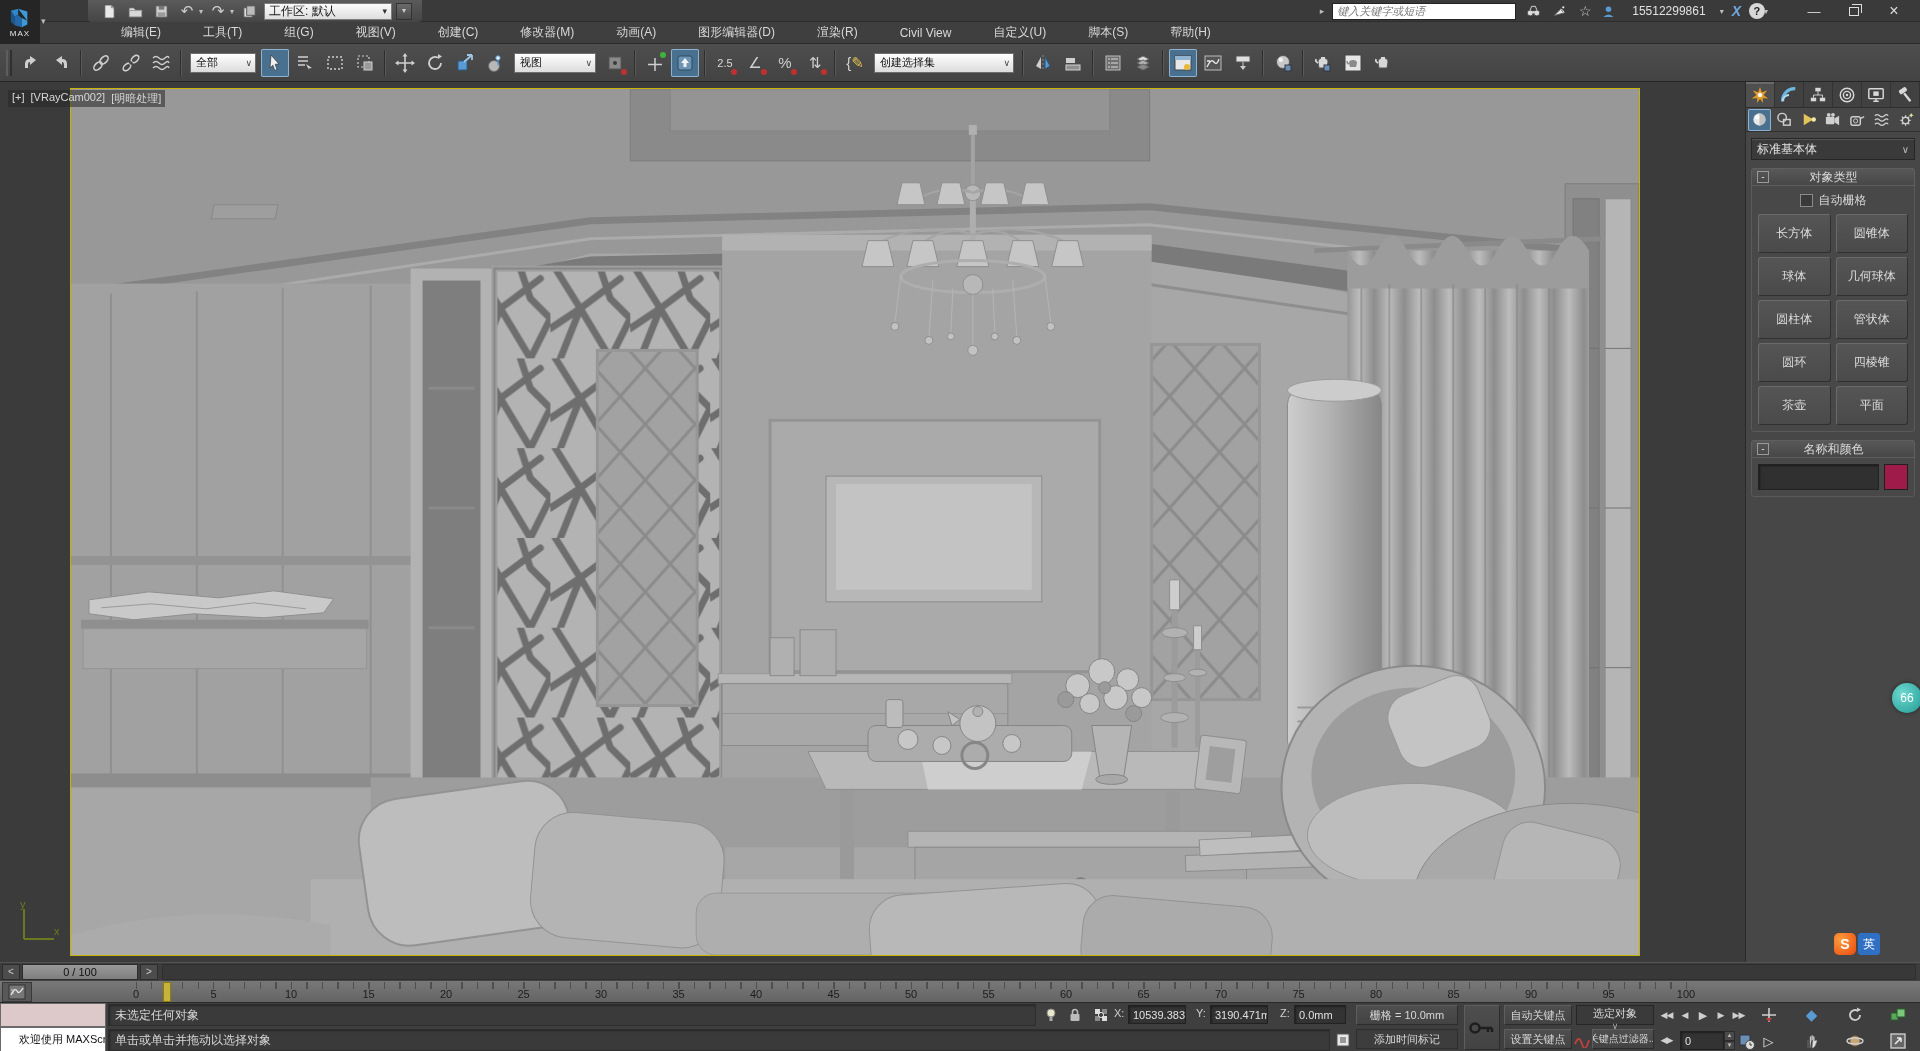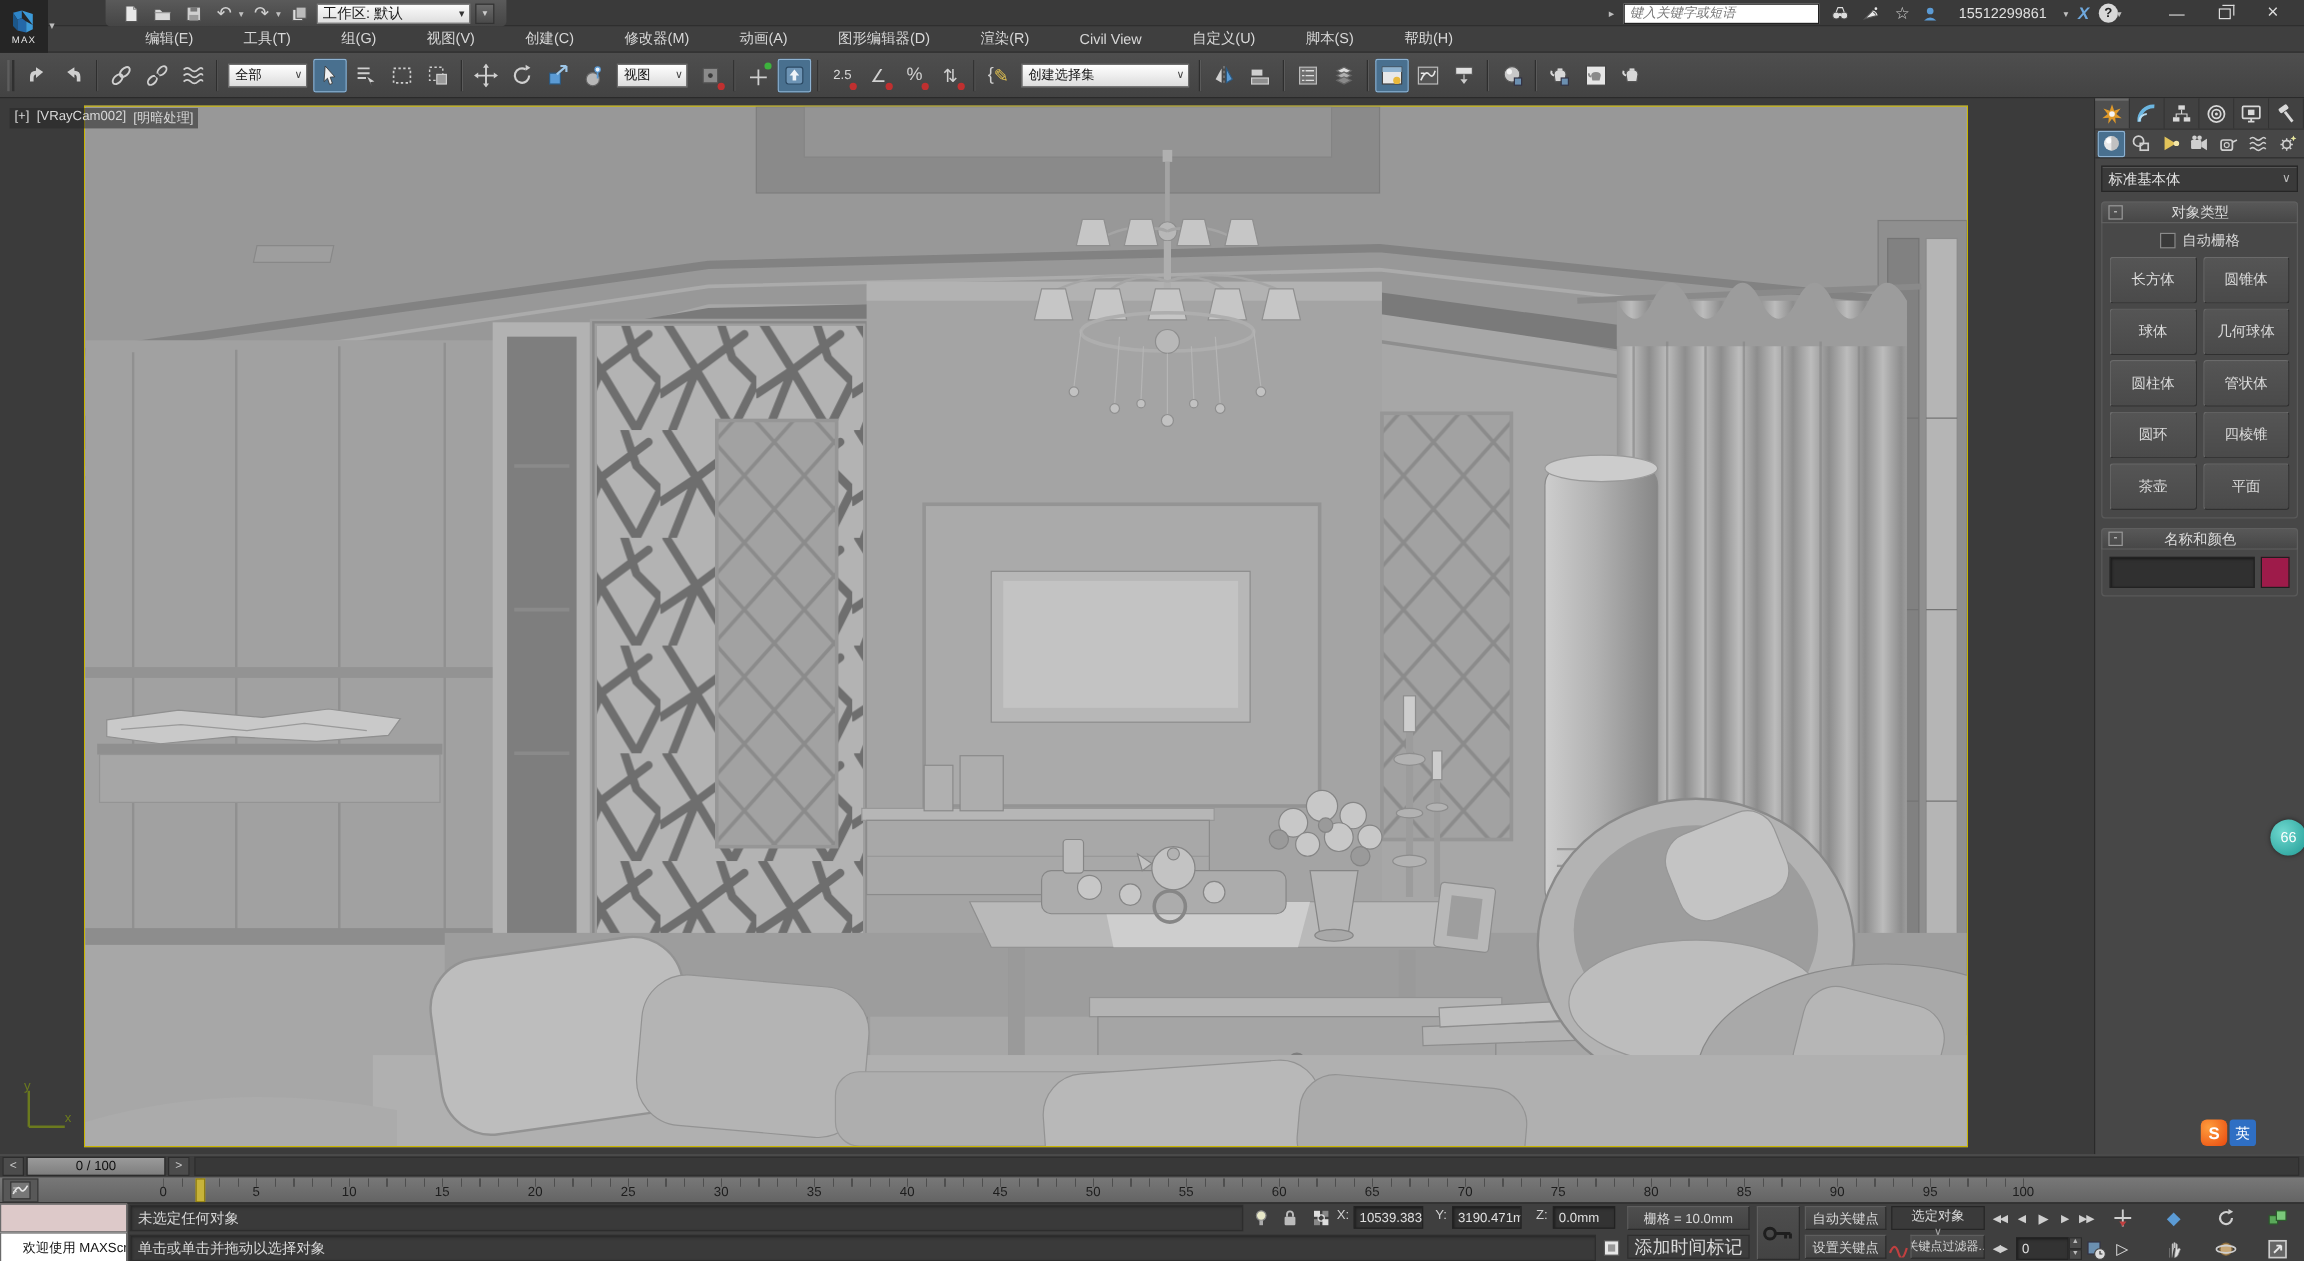--- a/index.html
+++ b/index.html
@@ -17,21 +17,21 @@
   .qbtn { width:22px; height:18px; display:flex; align-items:center; justify-content:center; }
   .qbtn svg { width:15px; height:15px; }
   .mini-arrow { font-size:8px; color:#c0c0c0; margin-left:-3px; }
   .ws-dd { display:flex; align-items:center; height:17px; background:linear-gradient(#fbfbfb,#dedede); border:1px solid #7e7e7e; color:#1a1a1a; padding:0 4px; min-width:128px; justify-content:space-between; }
   .ws-dd .dd-ar { color:#333; font-size:9px; margin-left:6px; }
   .qat-fly { width:16px; height:17px; background:linear-gradient(#6a6a6a,#4a4a4a); border:1px solid #333; display:flex; flex-direction:column; align-items:center; justify-content:center; color:#ccc; font-size:8px; line-height:4px; }
   #title-center { position:absolute; left:0; right:0; top:3px; text-align:center; color:#e2e2e2; font-size:13px; pointer-events:none; }
   #title-center b { font-weight:normal; margin-left:28px; }
   #tb-right { position:absolute; right:0; top:0; height:22px; display:flex; align-items:center; gap:8px; padding-right:6px; }
   #search-toggle { color:#bbb; font-size:9px; }
-  #search-box { width:163px; height:17px; background:#fff; border:1px solid #222; color:#333; font-size:11px; padding:0 4px; }
+  #search-box { width:184px; height:17px; background:#fff; border:1px solid #222; color:#333; font-size:11px; padding:0 4px; }
   #search-box::placeholder { font-style:italic; color:#777; }
   .tb-ico { width:18px; height:16px; display:flex; align-items:center; justify-content:center; }
   .tb-ico svg { width:15px; height:14px; }
   #account { display:flex; align-items:center; gap:17px; color:#e0e0e0; font-size:12px; }
   #xchg { color:#6fa8dc; font-weight:bold; font-style:italic; font-size:14px; }
   #help-ico { width:16px; height:16px; border-radius:50%; background:#d8d8d8; color:#222; font-weight:bold; display:flex; align-items:center; justify-content:center; font-size:11px; }
   .winbtns { display:flex; margin-left:18px; }
   .winbtn { width:40px; height:20px; display:flex; align-items:center; justify-content:center; color:#ddd; font-size:13px; }
   .restore-glyph { width:10px; height:9px; border:1px solid #ddd; position:relative; }
   .restore-glyph::before { content:""; position:absolute; left:2px; top:-4px; width:9px; height:8px; border:1px solid #ddd; border-bottom:none; border-left:none; }
@@ -319,21 +319,21 @@
           <path d="M9 9 L17 2 M17 2h-5 M17 2v5" stroke="#9ec7e8" stroke-width="1.8" fill="none"></path>
         </svg>
       </div>
     <div class="titem">
         <svg viewBox="0 0 20 20">
           <circle cx="9" cy="13" r="5.5" fill="#b8b8b8" stroke="#666"></circle>
           <circle cx="13" cy="5" r="2.2" fill="#e8f0f8" stroke="#5b9bd5"></circle>
           <path d="M13 7.5v5" stroke="#5b9bd5" stroke-width="1.4"></path>
         </svg>
       </div>
-    <div class="lite-dd" style="width:59px">
+    <div class="lite-dd" style="width:82px">
       <span>视图</span>
       <span class="dd-ar">∨</span>
     </div>
     <div class="titem">
         <svg viewBox="0 0 20 20">
           <rect x="4" y="4" width="12" height="12" fill="#8a8a8a" stroke="#555"></rect>
           <circle cx="10" cy="10" r="2" fill="#3a3a3a"></circle>
         </svg>
         <span class="red-dot"></span>
       </div>
@@ -958,21 +958,21 @@
           <path d="M11 8.5 V11 h2" fill="none" stroke="#333"></path>
         </svg>
     </div>
 
     <div class="sb-ico" style="left:1334px;top:26px;width:18px">
       <svg viewBox="0 0 16 16">
           <rect x="2" y="2" width="12" height="12" fill="#e8e8e8" stroke="#555"></rect>
           <rect x="5" y="5" width="6" height="6" fill="#999"></rect>
         </svg>
     </div>
-    <div class="sb-btn" style="left:1356px;top:26px;width:102px;height:20px;font-size:15px;background:#3d3d3d;border-color:#2e2e2e">添加时间标记</div>
+    <div class="sb-btn" style="left:1356px;top:26px;width:102px;height:20px;font-size:11px;background:#3d3d3d;border-color:#2e2e2e">添加时间标记</div>
 
     <div class="nav-cell" style="left:1748px;top:1px">
       <svg viewBox="0 0 18 18">
           <path d="M9 2v14 M2 9h14" stroke="#cfcfcf" stroke-width="1.6"></path>
           <path d="M9 16 l-3-4 h6Z" fill="#c04040"></path>
         </svg>
     </div>
     <div class="nav-cell" style="left:1791px;top:1px">
       <span style="color:#5b9bd5;font-size:15px">◆</span>
     </div>

